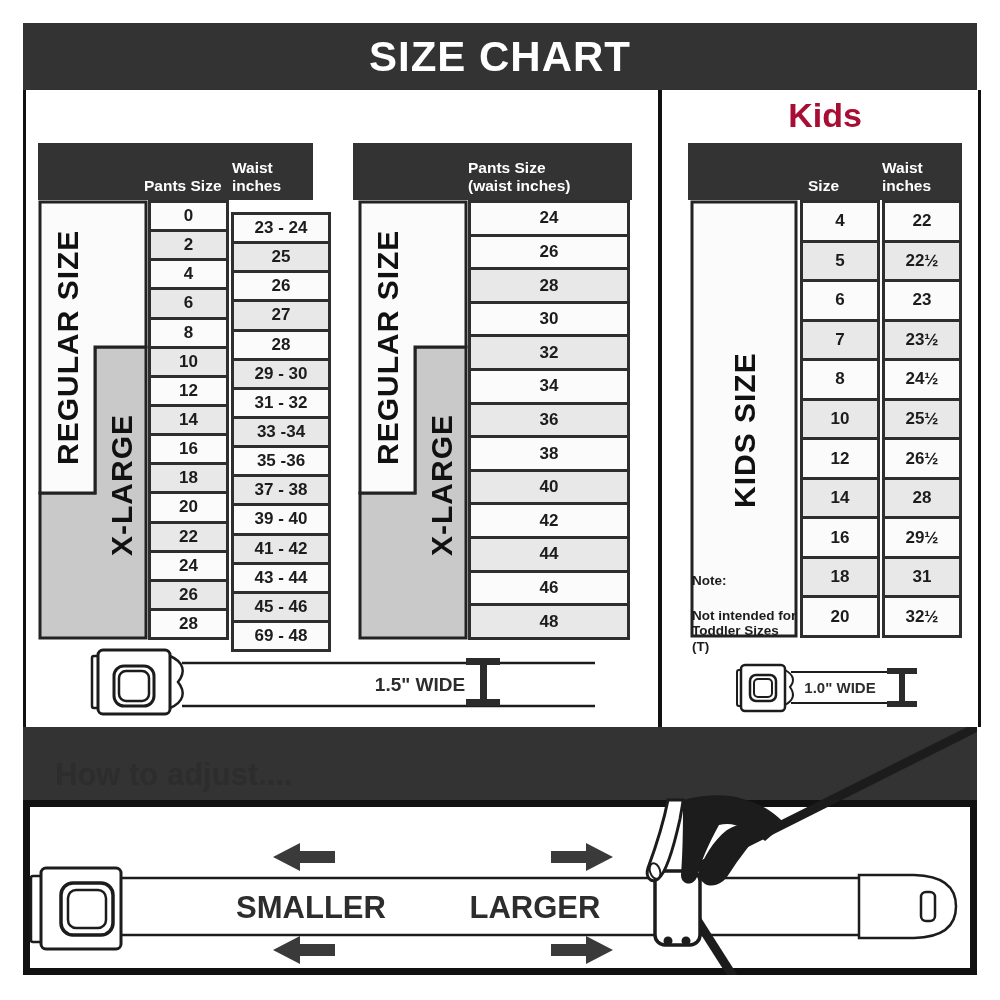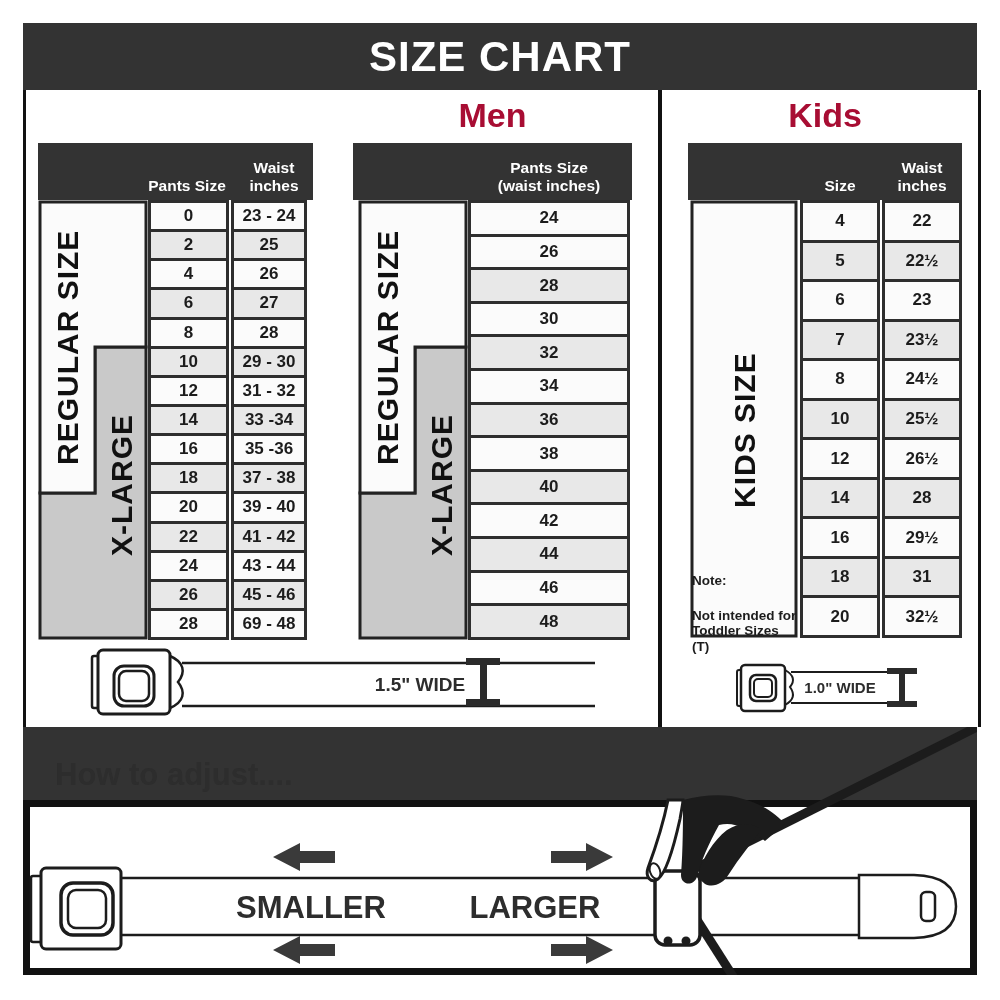--- a/index.html
+++ b/index.html
@@ -14,21 +14,21 @@
     color:#ffffff;font-weight:bold;font-size:42px;letter-spacing:1px;
   }
   .panel-left{left:23px;top:90px;width:635px;height:637px;border-left:3px solid #111;background:#fff;}
   .panel-right{left:658px;top:90px;width:316px;height:637px;border-left:4px solid #111;border-right:3px solid #111;background:#fff;}
   .col-title{
     top:94px;height:42px;display:flex;align-items:center;justify-content:center;
     color:#a80d33;font-weight:bold;font-size:34px;
   }
   .thead{background:#333333;color:#ffffff;}
   .thead .h{
-    position:absolute;bottom:6px;text-align:center;font-weight:bold;font-size:15.5px;line-height:1.12;
+    position:absolute;bottom:6px;font-weight:bold;font-size:15.5px;line-height:1.12;
   }
   .vcol{
     position:absolute;display:flex;flex-direction:column;
     border:3px solid #2e2e2e;background:#fbfbfb;box-sizing:border-box;
   }
   .cell{
     flex:1;display:flex;align-items:center;justify-content:center;
     font-weight:bold;font-size:17px;background:#fbfbfb;border-top:3px solid #2e2e2e;color:#1c1c1c;
   }
   .vcol .cell:first-child{border-top:none;}
@@ -49,21 +49,20 @@
 
 <div id="page">
 
   <div class="abs banner">
     <span>SIZE CHART</span>
   </div>
 
   <div class="abs panel-left"></div>
   <div class="abs panel-right"></div>
 
-  <div class="abs col-title" style="left:353px;width:279px;">Men</div>
   <div class="abs col-title" style="left:688px;width:274px;">Kids</div>
 
   <div class="abs thead" style="left:38px;top:143px;width:275px;height:57px;">
     <div class="h" style="left:106px;width:86px;">Pants Size</div>
     <div class="h" style="left:194px;width:84px;white-space:pre-line;">Waist
 inches</div>
   </div>
   <svg class="abs" style="left:38px;top:200px;" width="110" height="440" viewBox="0 0 110 440">
     <polygon points="57,147 108,147 108,438 2,438 2,293 57,293" fill="#c9c9c9" stroke="#222" stroke-width="3"></polygon>
     <polygon points="2,2 108,2 108,147 57,147 57,293 2,293" fill="#fbfbfb" stroke="#222" stroke-width="3"></polygon>
@@ -80,21 +79,21 @@
       <div class="cell">12</div>
       <div class="cell alt">14</div>
       <div class="cell">16</div>
       <div class="cell alt">18</div>
       <div class="cell">20</div>
       <div class="cell alt">22</div>
       <div class="cell">24</div>
       <div class="cell alt">26</div>
       <div class="cell">28</div>
     </div>
-  <div class="vcol" style="left:231px;top:200px;width:76px;height:440px;">
+  <div class="vcol" style="left:231px;top:212px;width:100px;height:440px;">
       <div class="cell">23 - 24</div>
       <div class="cell alt">25</div>
       <div class="cell">26</div>
       <div class="cell alt">27</div>
       <div class="cell">28</div>
       <div class="cell alt">29 - 30</div>
       <div class="cell">31 - 32</div>
       <div class="cell alt">33 -34</div>
       <div class="cell">35 -36</div>
       <div class="cell alt">37 - 38</div>
@@ -125,21 +124,21 @@
       <div class="cell alt">36</div>
       <div class="cell">38</div>
       <div class="cell alt">40</div>
       <div class="cell">42</div>
       <div class="cell alt">44</div>
       <div class="cell">46</div>
       <div class="cell alt">48</div>
     </div>
 
   <div class="abs thead" style="left:688px;top:143px;width:274px;height:57px;">
-    <div class="h" style="left:112px;width:80px;">Size</div>
+    <div class="h" style="left:120px;width:80px;">Size</div>
     <div class="h" style="left:194px;width:80px;white-space:pre-line;">Waist
 inches</div>
   </div>
   <svg class="abs" style="left:690px;top:200px;" width="108" height="438" viewBox="0 0 108 438">
     <rect x="2" y="2" width="104" height="434" fill="#fbfbfb" stroke="#222" stroke-width="3"></rect>
   </svg>
   <div class="vlabel" style="left:725px;top:320px;width:40px;height:220px;">KIDS SIZE</div>
   <div class="note">
     <div class="n1">Note:</div>
     <div>Not intended for</div>

